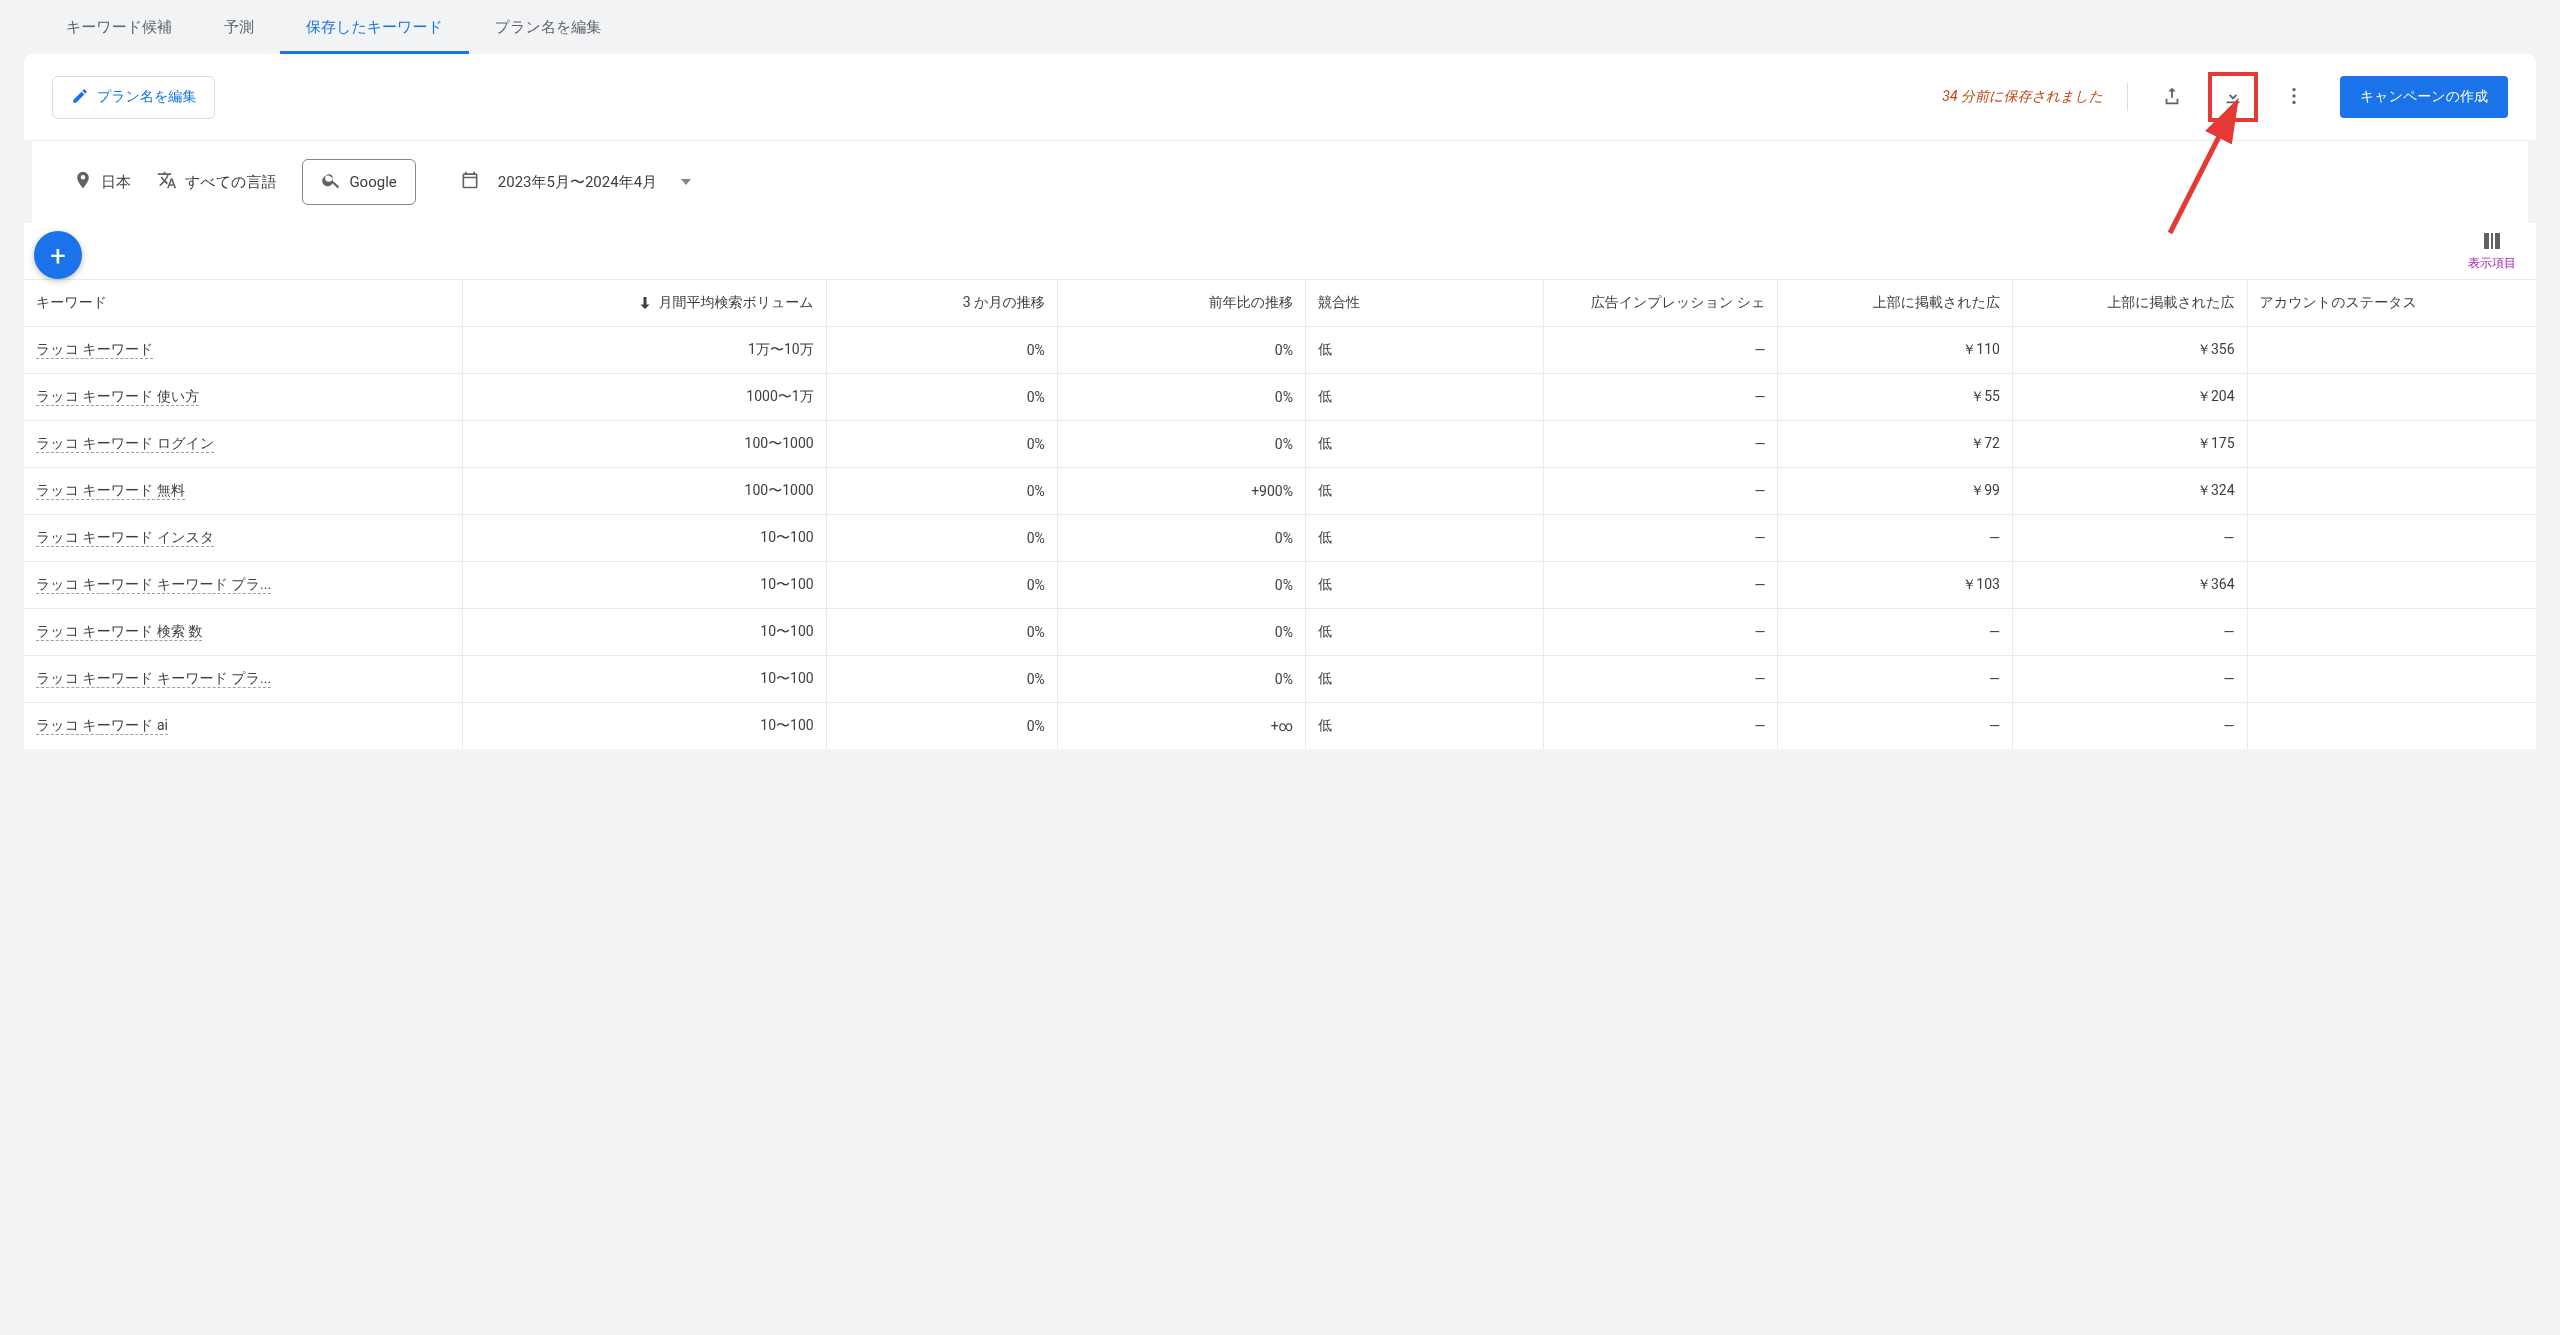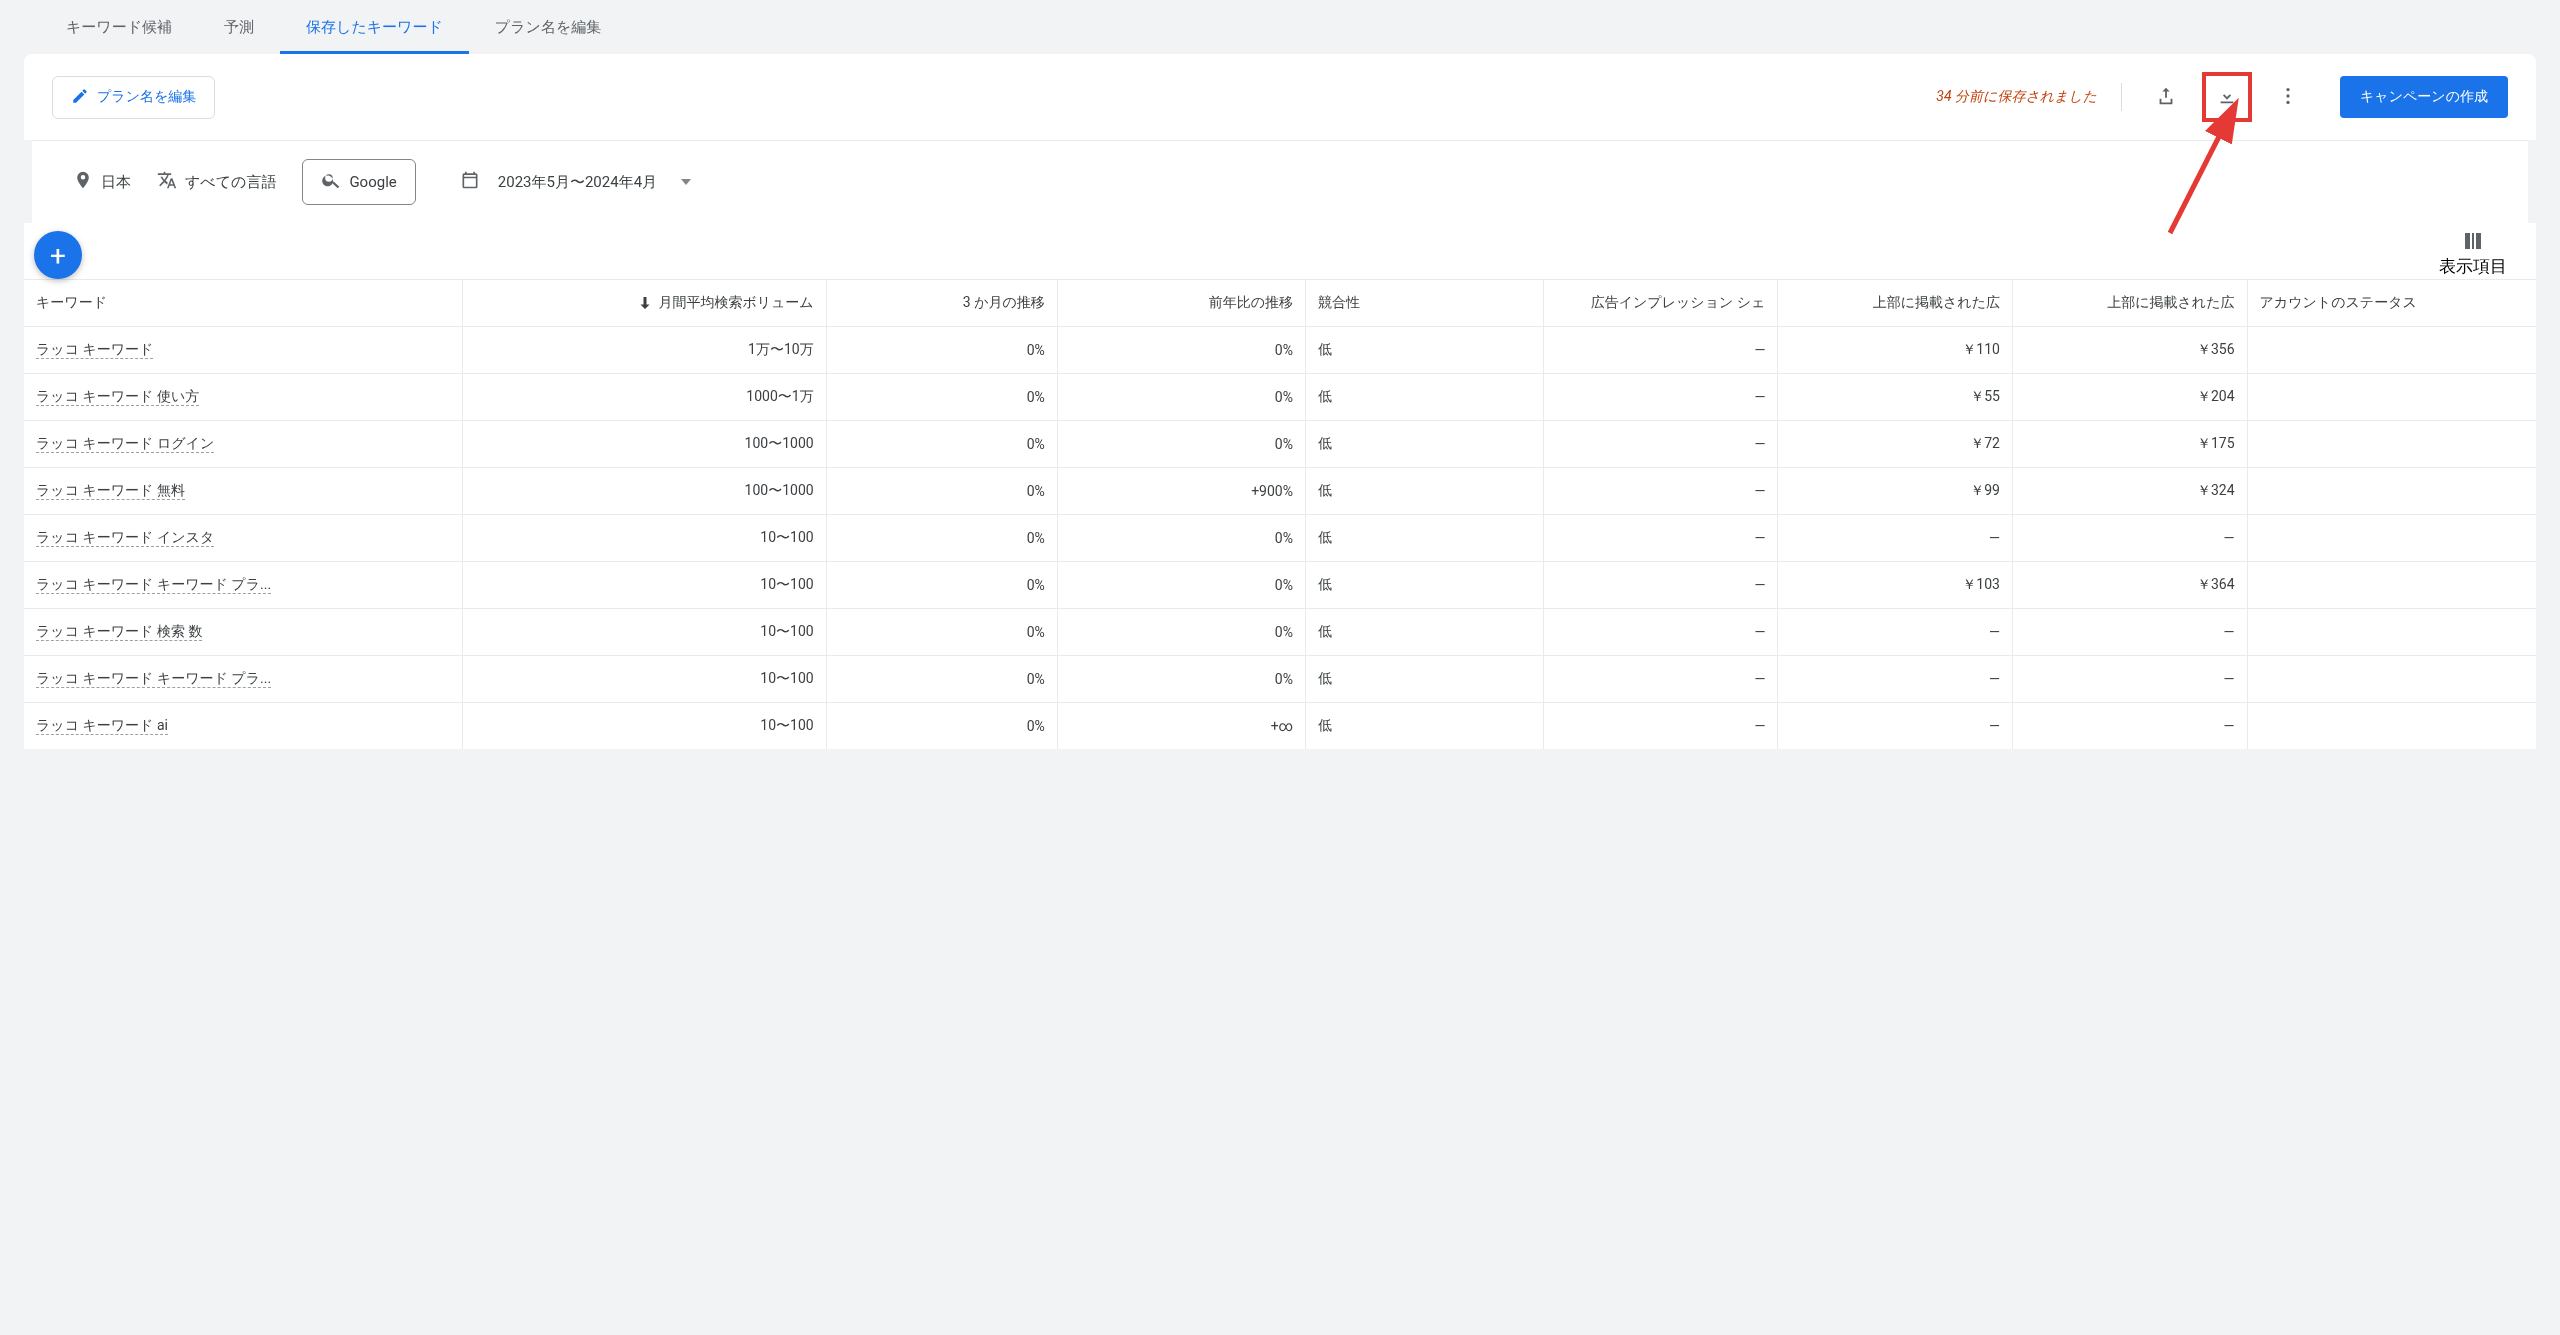--- a/index.html
+++ b/index.html
@@ -80,21 +80,21 @@
   justify-content: center;
 }
 .create-campaign-btn {
   background: #1a73e8;
   color: #fff;
   border: none;
   border-radius: 4px;
   padding: 12px 20px;
   font-size: 14px;
   cursor: pointer;
-  margin-left: 16px;
+  margin-left: 10px;
 }
 .filters-bar {
   background: #fff;
   margin: 0 32px;
   padding: 18px 41px;
   display: flex;
   align-items: center;
   gap: 26px;
   border-top: 1px solid #e8eaed;
 }
@@ -151,26 +151,26 @@
   display: flex;
   align-items: center;
   justify-content: center;
   font-size: 28px;
   cursor: pointer;
   box-shadow: 0 2px 6px rgba(0,0,0,.25);
   z-index: 2;
 }
 .cols-toggle {
   position: absolute;
-  right: 29px;
+  right: 20px;
   top: 6px;
   text-align: center;
-  color: #000000;
-  cursor: pointer;
-  font-size: 17px;
+  color: #a21caf;
+  cursor: pointer;
+  font-size: 12px;
 }
 .cols-toggle svg { width: 24px; height: 24px; fill: #5f6368; display: block; margin: 0 auto 2px; }
 .table-scroll {
   padding-top: 56px;
   overflow-x: hidden;
 }
 table.data {
   width: 100%;
   border-collapse: collapse;
   table-layout: fixed;

